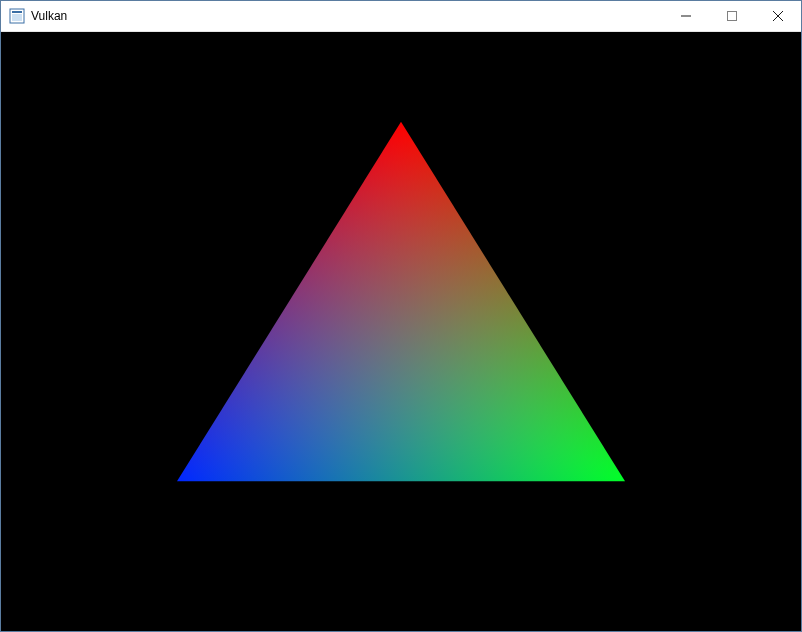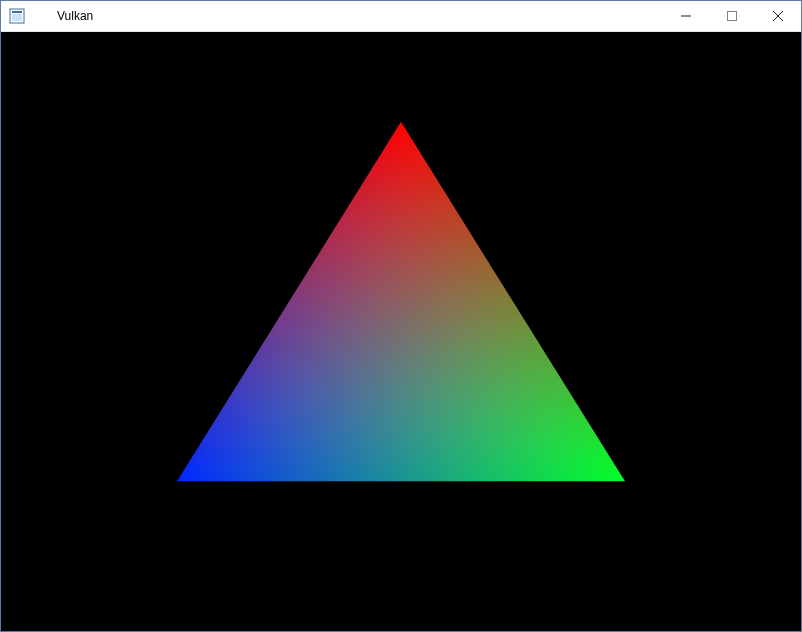--- a/index.html
+++ b/index.html
@@ -21,21 +21,20 @@
     flex-direction: column;
     background: #ffffff;
   }
   .titlebar {
     height: 30px;
     display: flex;
     align-items: center;
     background: #ffffff;
     border-bottom: 1px solid #e5e5e5;
     user-select: none;
-    gap: 26px;
   }
   .app-icon {
     width: 16px;
     height: 16px;
     margin-left: 8px;
     margin-right: 6px;
     position: relative;
   }
   .app-icon svg { display: block; }
   .title-text {

